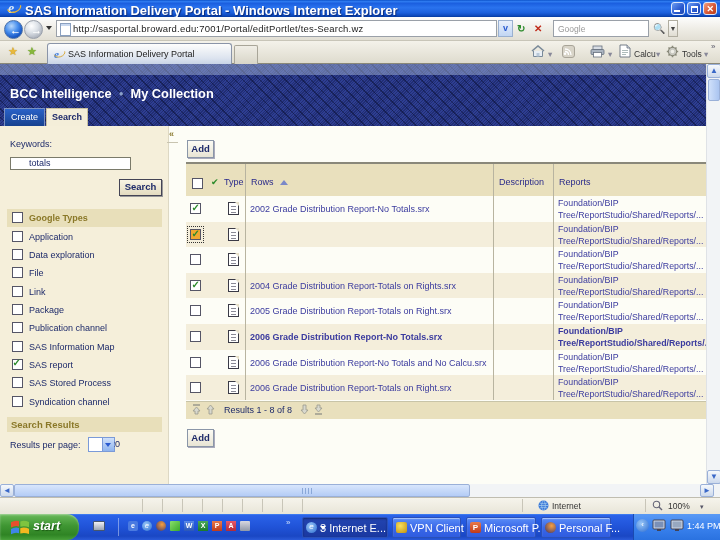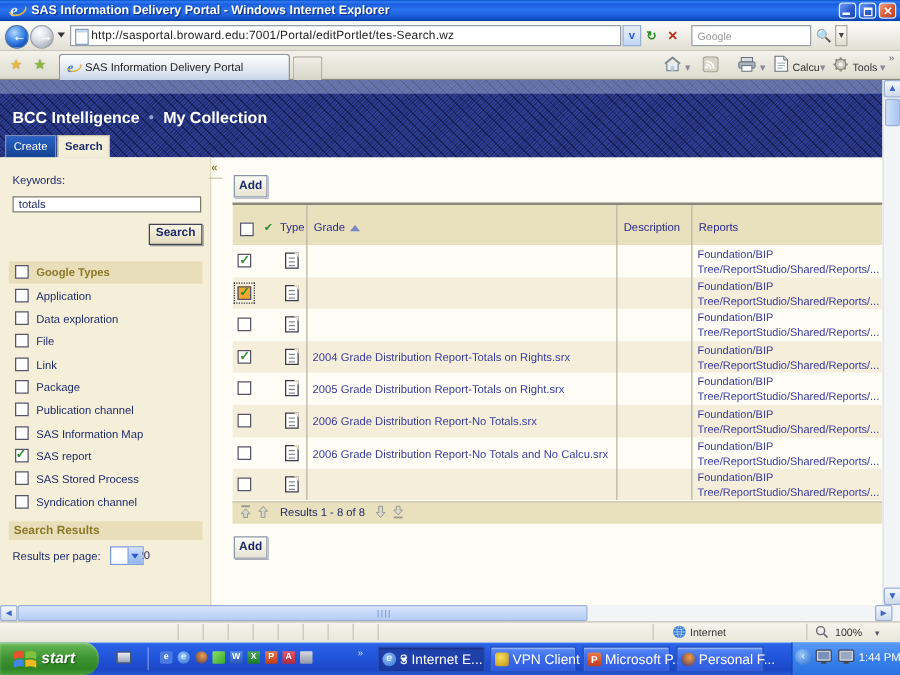--- a/index.html
+++ b/index.html
@@ -1,21 +1,21 @@
 <!DOCTYPE html>
 <html><head>
 <meta charset="utf-8">
 <style>
 html,body{margin:0;padding:0;}
 body{width:720px;height:540px;overflow:hidden;position:relative;font-family:"Liberation Sans",sans-serif;background:#fff;}
 .abs{position:absolute;}
 
 #titlebar{left:0;top:0;width:720px;height:17px;
  background:linear-gradient(180deg,#0a50c8 0%,#2e7bf0 8%,#1b5fe0 20%,#2a73ee 45%,#1c60dd 75%,#0c46b8 94%,#063a9a 100%);}
-#titletext{left:25px;top:3px;color:#fff;font-weight:bold;font-size:10px;text-shadow:1px 1px 1px #0a2a7a;white-space:nowrap;}
+#titletext{left:25px;top:3px;color:#fff;font-weight:bold;font-size:13px;text-shadow:1px 1px 1px #0a2a7a;white-space:nowrap;}
 .tbtn{top:2px;width:14px;height:13px;border-radius:3px;border:1px solid #dce8fc;box-sizing:border-box;}
 #btn-min{left:671px;background:linear-gradient(135deg,#6b9cf2,#2a5ad0 60%,#1c47b0);}
 #btn-min:after{content:"";position:absolute;left:2px;bottom:2px;width:6px;height:2px;background:#fff;}
 #btn-max{left:687px;background:linear-gradient(135deg,#6b9cf2,#2a5ad0 60%,#1c47b0);}
 #btn-max:after{content:"";position:absolute;left:3px;top:3px;width:5px;height:4px;border:1px solid #fff;border-top-width:2px;}
 #btn-cls{left:703px;background:linear-gradient(135deg,#f0a080,#d75836 55%,#b93d1c);}
 #btn-cls:after{content:"\2715";position:absolute;left:2.5px;top:0.5px;color:#fff;font-size:9px;font-weight:bold;}
 
 #navbar{left:0;top:17px;width:720px;height:24px;background:linear-gradient(180deg,#fdfdfd,#eceae2 60%,#e2dfd4);border-bottom:1px solid #c8c5b8;box-sizing:border-box;}
 .circ{top:19.5px;width:19px;height:19px;border-radius:50%;}
@@ -49,21 +49,21 @@
 #bctext{left:10px;top:86px;color:#fff;font-weight:bold;font-size:12.8px;white-space:nowrap;}
 #bctext .dot{color:#8aa0c8;padding:0 7px;font-size:8px;vertical-align:2px;}
 
 #ptab-create{left:4px;top:108px;width:41px;height:18px;background:linear-gradient(180deg,#2a62c8,#16418f);border:1px solid #7a90c0;border-bottom:none;box-sizing:border-box;color:#fff;font-size:9px;text-align:center;line-height:17px;}
 #ptab-search{left:46px;top:108px;width:42px;height:18px;background:#f4eed9;border:1px solid #c8c0a0;border-bottom:none;box-sizing:border-box;color:#1d2a6a;font-size:9px;font-weight:bold;text-align:center;line-height:17px;}
 
 #content{left:0;top:126px;width:706px;height:358px;background:#fdfdf6;}
 #leftpanel{left:0;top:126px;width:169px;height:358px;background:#f5efda;border-right:1px solid #ddd8c4;box-sizing:border-box;}
 #collapse{left:169px;top:129px;font-size:9px;color:#8a7a30;font-weight:bold;}
 #kwlabel{left:10px;top:139px;font-size:9px;color:#1d2a6a;}
-#kwinput{left:10px;top:157px;width:151px;height:13px;background:#fff;border:1px solid #7a7a6a;box-sizing:border-box;font-size:9px;color:#1d2a6a;line-height:11px;padding-left:4px;}
+#kwinput{left:10px;top:157px;width:121px;height:13px;background:#fff;border:1px solid #7a7a6a;box-sizing:border-box;font-size:9px;color:#1d2a6a;line-height:11px;padding-left:18px;}
 #searchbtn{left:119px;top:179px;width:43px;height:17px;background:linear-gradient(180deg,#f8f4e4,#e4dcc0);border:1.5px solid #445;box-sizing:border-box;color:#1d2a6a;font-weight:bold;font-size:9.5px;text-align:center;line-height:14px;box-shadow:1px 1px 0 #999;}
 .ckrow{left:7px;width:155px;height:18px;}
 .ckbox{position:absolute;left:5px;top:3px;width:11px;height:11px;background:#fff;border:1px solid #556;box-sizing:border-box;}
 .cklabel{position:absolute;left:22px;top:4px;font-size:9px;color:#1d2a6a;white-space:nowrap;}
 .ckcheck{position:absolute;left:5.5px;top:1px;font-size:10px;color:#2a8a2a;font-weight:bold;}
 #ct-row{background:#e8dfba;}
 #ct-row .cklabel{color:#8a7828;font-weight:bold;}
 #sr-head{left:7px;top:417px;width:155px;height:15px;background:#e8dfba;color:#8a7828;font-weight:bold;font-size:9.5px;line-height:15px;padding-left:4px;box-sizing:border-box;}
 #rpp{left:10px;top:440px;font-size:9px;color:#1d2a6a;}
 #rppsel{left:88px;top:437px;width:27px;height:15px;background:#fff;border:1px solid #7a9ad8;box-sizing:border-box;font-size:9px;color:#1d2a6a;line-height:13px;padding-left:21px;}
@@ -262,30 +262,31 @@
 <div class="abs" id="sr-head">Search Results</div>
 <div class="abs" id="rpp">Results per page:</div>
 <div class="abs" id="rppsel">20</div>
 
 <div class="abs addbtn" id="addtop">Add</div>
 <div class="abs" id="tbl">
  <div id="thead">
   <span class="abs" style="left:6px;top:14px;width:11px;height:11px;background:#fff;border:1px solid #556;box-sizing:border-box;"></span>
   <span class="hd" style="left:25px;color:#2a8a2a;">✔</span>
   <span class="hd" style="left:38px;">Type</span>
-  <span class="hd" style="left:65px;">Grade</span>
+  <span class="hd" style="left:65px;">Rows</span>
   <span class="abs" style="left:94px;top:16px;width:0;height:0;border-left:4px solid transparent;border-right:4px solid transparent;border-bottom:5px solid #7a88c8;"></span>
   <span class="hd" style="left:313px;">Description</span>
   <span class="hd" style="left:373px;">Reports</span>
  </div>
  <div class="row" style="top:32px;">
   <span class="cb">
         <i class="ck"></i>
       </span>
       <span class="doc"></span>
+  <span class="nm">2002 Grade Distribution Report-No Totals.srx</span>
   <span class="loc">Foundation/BIP<br>Tree/ReportStudio/Shared/Reports/...</span>
  </div>
  <div class="row alt" style="top:57.6px;">
   <span class="cb cbf">
         <i class="ck"></i>
       </span>
       <span class="doc"></span>
   <span class="loc">Foundation/BIP<br>Tree/ReportStudio/Shared/Reports/...</span>
  </div>
  <div class="row" style="top:83.2px;">
@@ -300,35 +301,36 @@
       <span class="doc"></span>
   <span class="nm">2004 Grade Distribution Report-Totals on Rights.srx</span>
   <span class="loc">Foundation/BIP<br>Tree/ReportStudio/Shared/Reports/...</span>
  </div>
  <div class="row" style="top:134.4px;">
   <span class="cb"></span>
       <span class="doc"></span>
   <span class="nm">2005 Grade Distribution Report-Totals on Right.srx</span>
   <span class="loc">Foundation/BIP<br>Tree/ReportStudio/Shared/Reports/...</span>
  </div>
- <div class="row alt" style="top:160px;">
+ <div class="row alt" style="top:160px;font-weight:bold;">
   <span class="cb"></span>
       <span class="doc"></span>
   <span class="nm">2006 Grade Distribution Report-No Totals.srx</span>
   <span class="loc">Foundation/BIP<br>Tree/ReportStudio/Shared/Reports/...</span>
  </div>
  <div class="row" style="top:185.6px;">
   <span class="cb"></span>
       <span class="doc"></span>
   <span class="nm">2006 Grade Distribution Report-No Totals and No Calcu.srx</span>
   <span class="loc">Foundation/BIP<br>Tree/ReportStudio/Shared/Reports/...</span>
  </div>
  <div class="row alt" style="top:211.2px;">
   <span class="cb"></span>
       <span class="doc"></span>
+  <span class="nm">2006 Grade Distribution Report-Totals on Right.srx</span>
   <span class="loc">Foundation/BIP<br>Tree/ReportStudio/Shared/Reports/...</span>
  </div>
  <div class="colsep" style="left:59px;height:238px;"></div>
  <div class="colsep" style="left:307px;height:238px;"></div>
  <div class="colsep" style="left:367px;height:238px;"></div>
 </div>
 <div class="abs addbtn" id="addbot">Add</div>
 <div class="abs" id="pgbar"></div>
 <svg class="abs" style="left:192px;top:404px;" width="9" height="11" viewBox="0 0 9 11">
     <path d="M1 1h7" stroke="#9a9a8e" stroke-width="1.5"></path>

